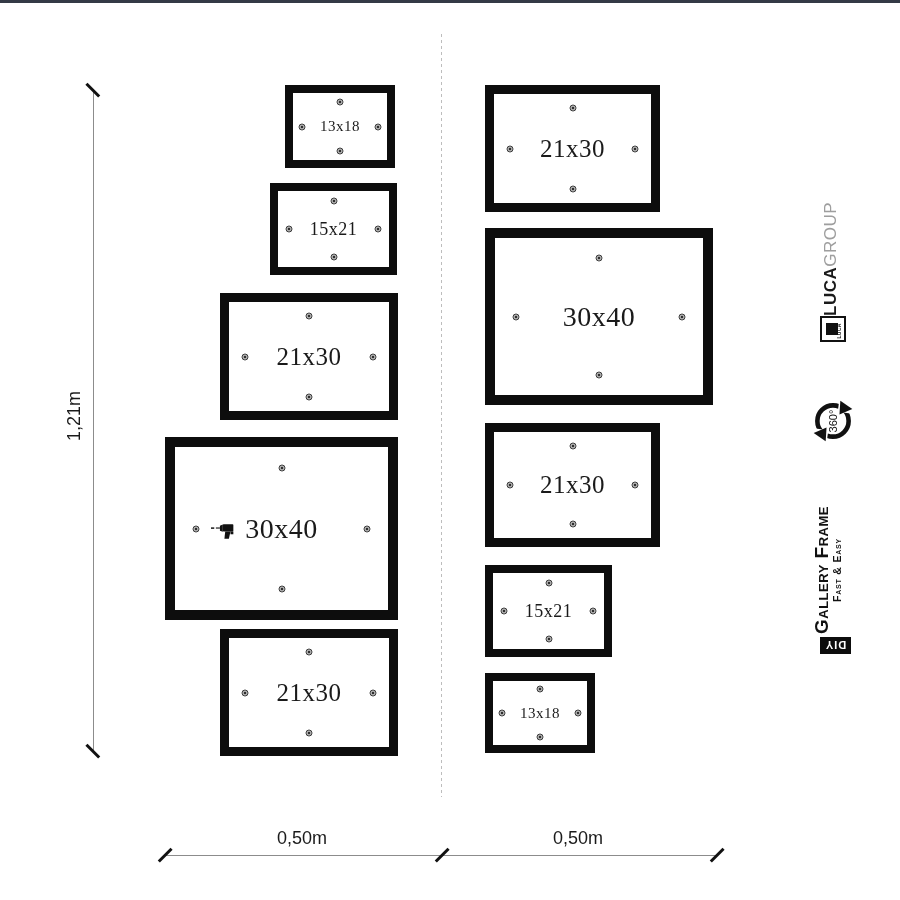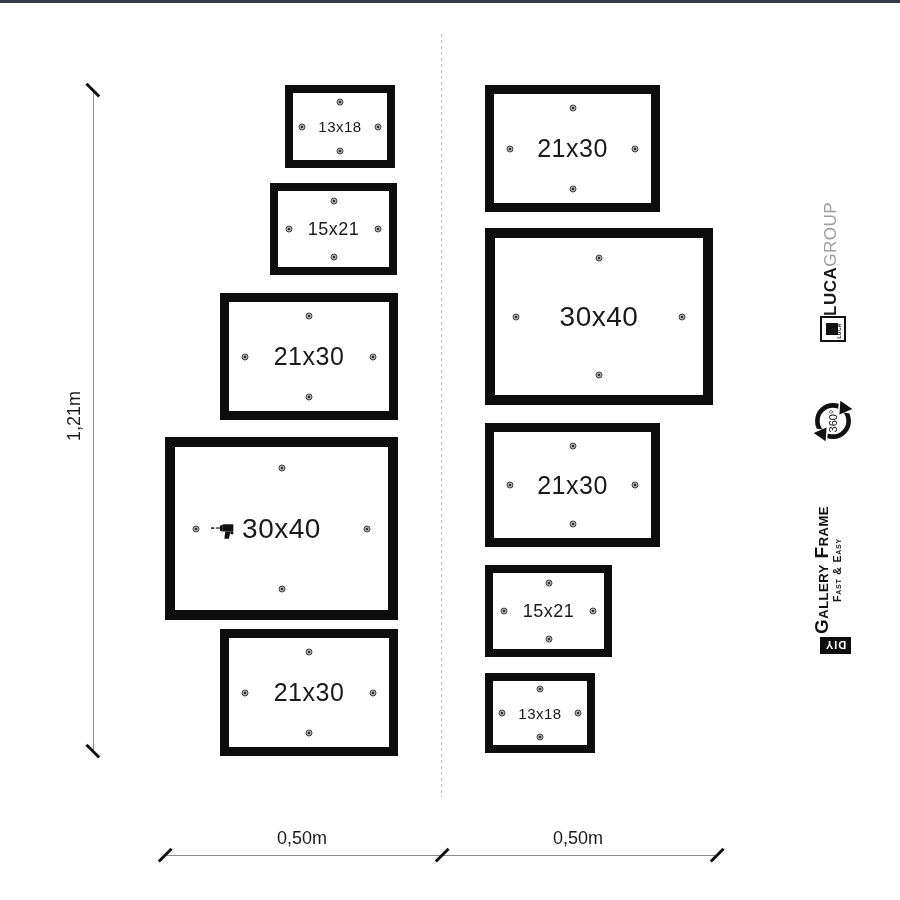--- a/index.html
+++ b/index.html
@@ -7,21 +7,21 @@
   #stage{position:relative;width:900px;height:900px;background:#ffffff;overflow:hidden;}
 
   .topbar{position:absolute;left:0;top:0;width:900px;height:3px;background:#343a46;}
 
   
   .divider{position:absolute;left:441px;top:34px;width:1px;height:763px;
     background:repeating-linear-gradient(to bottom,#bdbdbd 0 3px,rgba(0,0,0,0) 3px 6px);}
 
   
   .frame{position:absolute;border:8px solid #0d0d0d;background:#fff;box-sizing:border-box;
-    display:flex;align-items:center;justify-content:center;}
+    display:flex;align-items:center;justify-content:center;font-family:Liberation Serif, serif;}
   .frame-label{color:#1a1a1a;white-space:nowrap;letter-spacing:0.5px;}
   .dot{position:absolute;width:7px;height:7px;border-radius:50%;box-sizing:border-box;
     border:1px solid #3c3c3c;background:radial-gradient(circle,#2f2f2f 0 1.3px,#a9a9a9 1.4px);}
   .dot-top{left:50%;top:13%;transform:translate(-50%,-50%);}
   .dot-bottom{left:50%;top:87%;transform:translate(-50%,-50%);}
   .dot-left{left:10%;top:50%;transform:translate(-50%,-50%);}
   .dot-right{left:90%;top:50%;transform:translate(-50%,-50%);}
   .drill{position:absolute;left:36px;top:50%;transform:translateY(-50%);}
 
   

